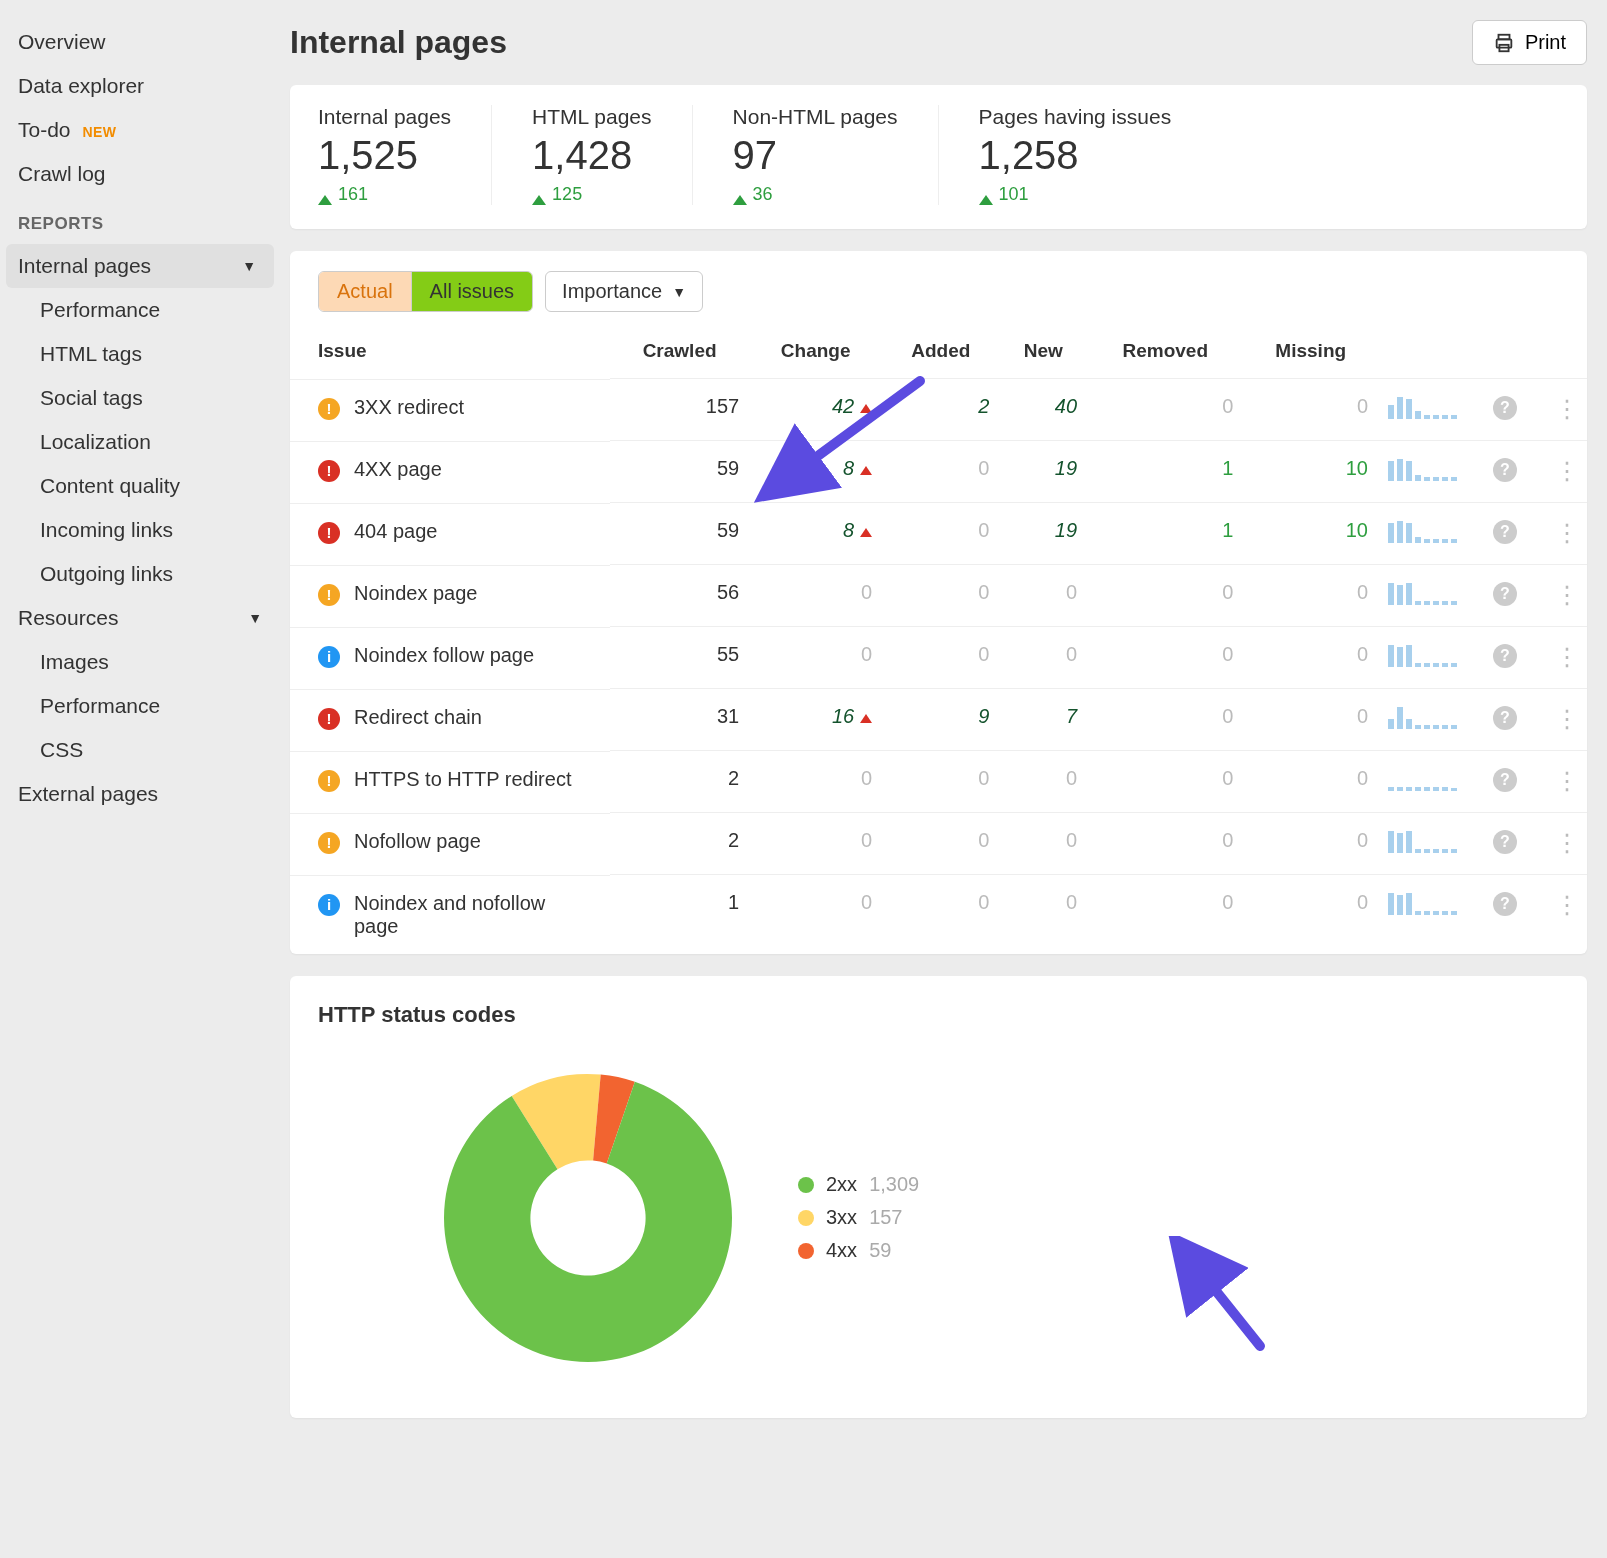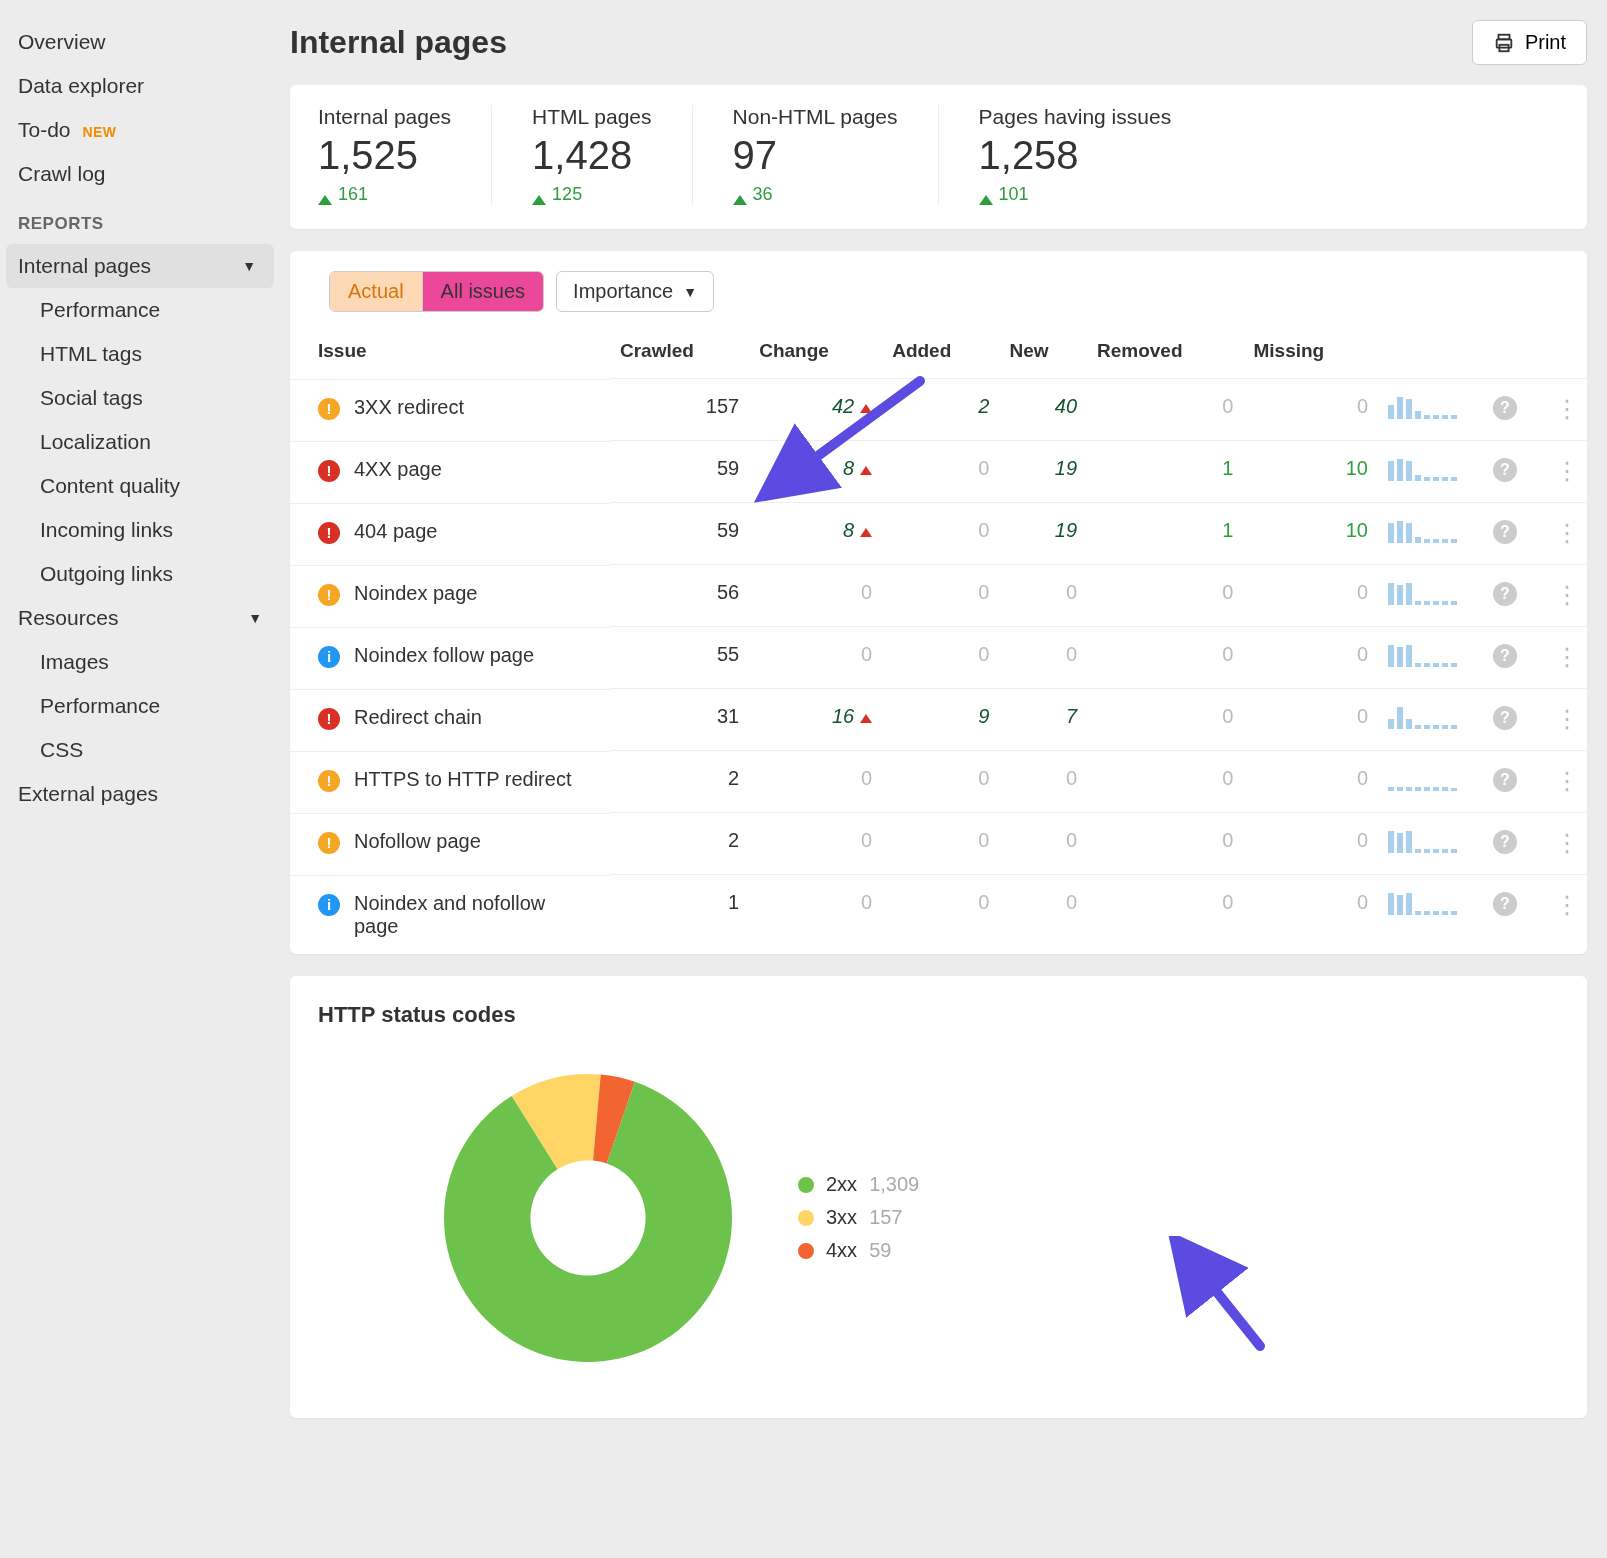--- a/index.html
+++ b/index.html
@@ -47,27 +47,27 @@
   .card { background:#fff; border-radius:6px; box-shadow:0 1px 2px rgba(0,0,0,0.05); margin-bottom:22px; }
   .stats { display:flex; padding:20px 28px 24px; gap:0; }
   .stat { padding-right:40px; margin-right:40px; border-right:1px solid #eee; }
   .stat:last-child { border:0; }
   .stat-label { font-size:21px; color:#333; margin-bottom:4px; }
   .stat-value { font-size:40px; font-weight:400; margin-bottom:6px; }
   .stat-delta { color:#2e9e3f; font-size:18px; display:flex; align-items:flex-end; gap:6px; }
   .tri-up { width:0;height:0;border-left:7px solid transparent;border-right:7px solid transparent;border-bottom:10px solid #2e9e3f;display:inline-block; }
   .tri-up-red { width:0;height:0;border-left:6px solid transparent;border-right:6px solid transparent;border-bottom:9px solid #d93025;display:inline-block; margin-left:6px;}
   .toolbar { padding:20px 28px 16px; display:flex; gap:12px; }
-  .seg { display:inline-flex; border:1px solid #ccc; border-radius:6px; overflow:hidden;margin-left:11px; }
-  .seg-btn { padding:8px 18px; font-size:20px; background:#ec4899; cursor:pointer; }
+  .seg { display:inline-flex; border:1px solid #ccc; border-radius:6px; overflow:hidden; }
+  .seg-btn { padding:8px 18px; font-size:20px; background:#84cc16; cursor:pointer; }
   .seg-btn.active { background:#fdd9b5; color:#d9730d; }
   .seg-btn + .seg-btn { border-left:1px solid #ccc; }
   .dropdown-btn { border:1px solid #ccc; border-radius:6px; padding:8px 16px; font-size:20px; background:#fff; cursor:pointer; display:flex; align-items:center; gap:10px; }
   .table { width:100%; border-collapse:collapse; }
-  .table th { text-align:left; font-weight:700; font-size:19px; padding:12px 10px 16px; }
+  .table th { text-align:center; font-weight:700; font-size:19px; padding:12px 10px 16px; }
   .table th.issue-col { text-align:left; padding-left:28px; width:320px; }
   .table th.spark-col, .table th.act-col { width:60px; }
   .table td { padding:16px 10px; border-top:1px solid #eee; text-align:right; font-size:20px; vertical-align:top; }
   .table td.issue-cell { text-align:left; padding-left:28px; display:flex; align-items:flex-start; gap:14px; }
   .issue-name { max-width:220px; }
   .sev { width:22px;height:22px;border-radius:50%;color:#fff;font-weight:700;display:inline-flex;align-items:center;justify-content:center;font-size:15px;flex-shrink:0;margin-top:2px; }
   .sev.warn { background:#f5a623; }
   .sev.error { background:#d93025; }
   .sev.info { background:#2196f3; }
   .red { color:#14532d;font-style:italic; }

